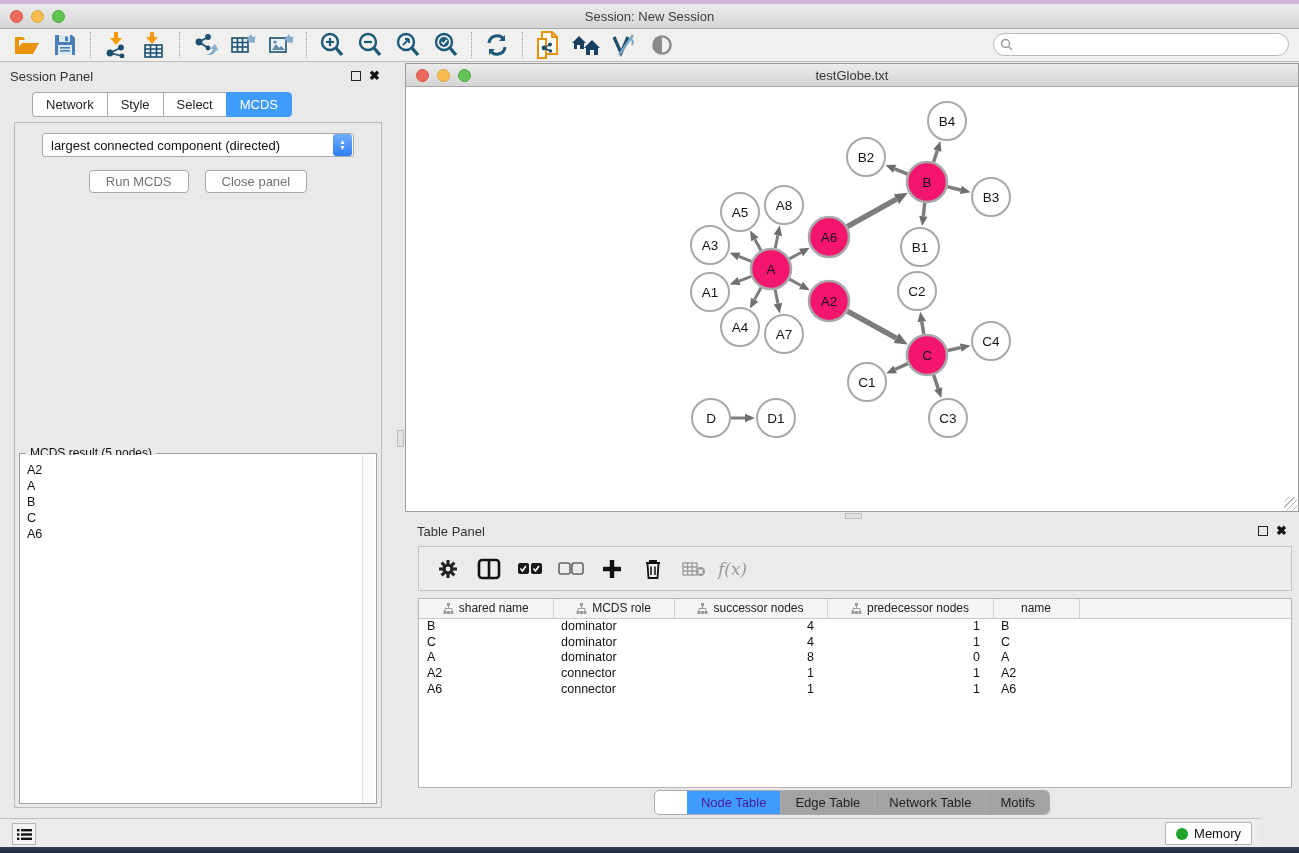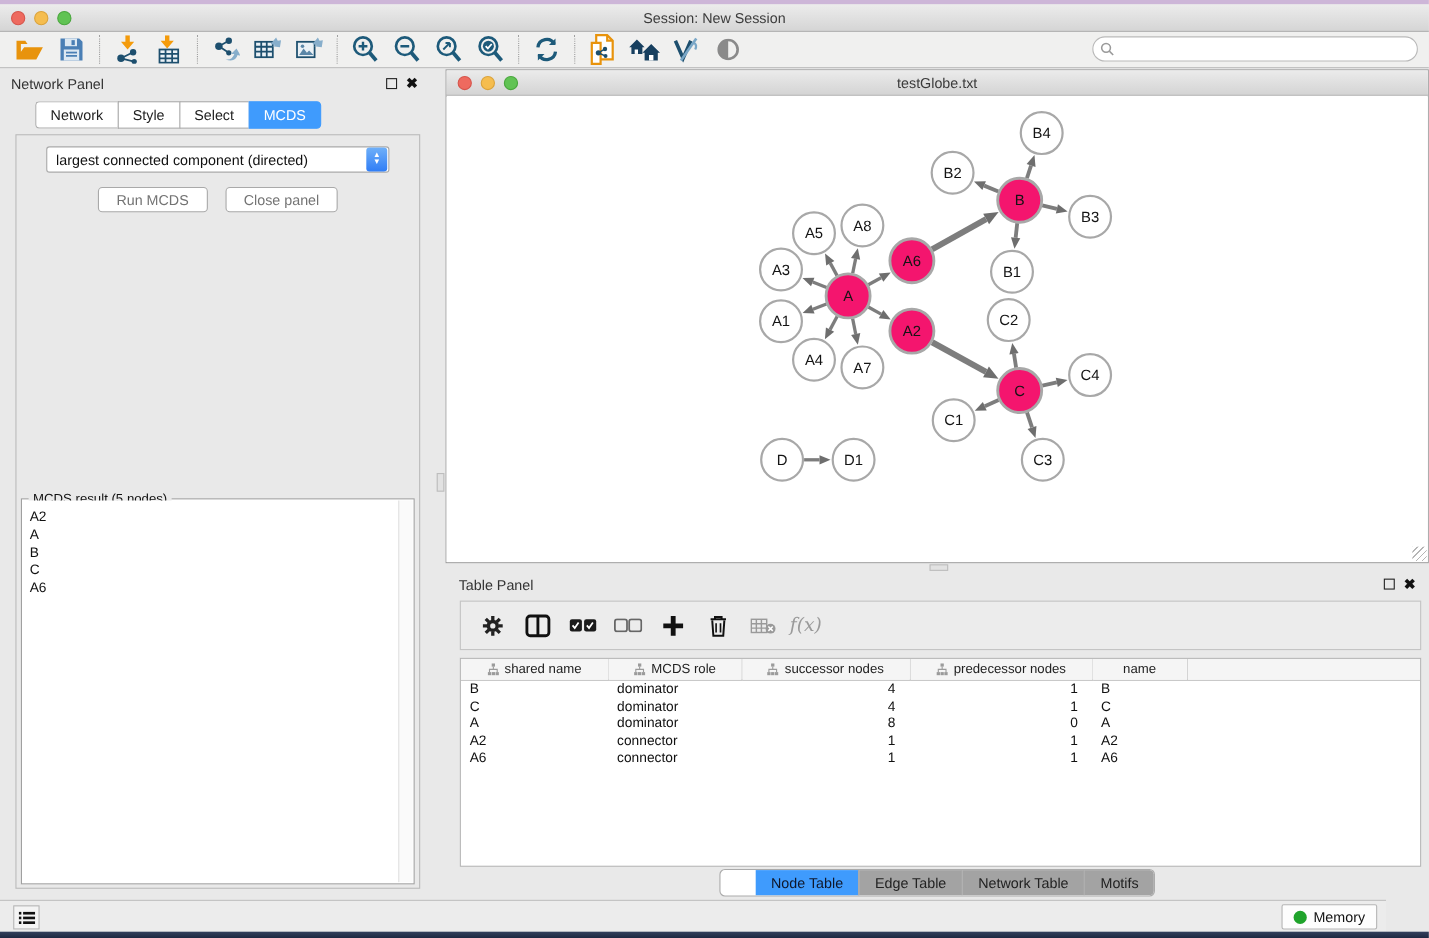--- a/index.html
+++ b/index.html
@@ -69,21 +69,21 @@
   .tp-table-wrap { position:absolute; left:13px; right:7px; top:80px; height:190px; background:#fff; border:1px solid #b5b5b5; overflow:hidden; }
   table.data { border-collapse:collapse; table-layout:fixed; font-size:12.5px; color:#111;padding-left:11px; }
   table.data th { height:19px; background:#f5f5f5; border-right:1px solid #d4d4d4; border-bottom:1px solid #c9c9c9; font-weight:normal; font-size:12px; color:#222; text-align:center; position:relative; }
   table.data th .th-inner { display:flex; align-items:center; justify-content:center; gap:5px; }
   table.data td { height:15.7px; padding:0 10px 0 8px; white-space:nowrap; overflow:hidden; }
   table.data td.num { text-align:right; padding-right:13px; }
   .tp-tabs { position:absolute; left:0; right:0; top:272px; display:flex; justify-content:center; }
   .tp-tabs-group { display:flex; border:1px solid #ababab; border-radius:5px; overflow:hidden; background:#fff; }
   .tp-tab { padding:4px 14px; font-size:13px; color:#222; border-right:1px solid #ababab; background:#a3a3a3; }
   .tp-tab:last-child { border-right:none; }
-  .tp-tab.active { background:#3f9bfd; color:#0f172a;margin-left:32px; }
+  .tp-tab.active { background:#3f9bfd; color:#4c1d95;margin-left:32px; }
 
   
   .statusbar { position:absolute; left:0; top:818px; width:1260px; height:29px; background:#ececec; border-top:1px solid #c0c0c0; }
   .status-list-btn { position:absolute; left:12px; top:4px; width:24px; height:22px; background:#f4f4f4; border:1px solid #b5b5b5; display:flex; align-items:center; justify-content:center; }
   .memory-btn { position:absolute; right:8px; top:3px; height:23px; background:#fdfdfd; border:1px solid #b5b5b5; border-radius:2px; display:flex; align-items:center; gap:6px; padding:0 10px; font-size:13px; color:#111; }
   .memory-dot { width:12px; height:12px; border-radius:50%; background:#1fa32b; }
   .navy-strip { position:absolute; left:0; top:847px; width:1299px; height:6px; background:linear-gradient(#33405d,#1c2740); }
 
   svg text { font-family:"Liberation Sans",sans-serif; }
 </style>
@@ -241,21 +241,21 @@
     <svg width="13" height="13" viewBox="0 0 13 13">
       <circle cx="5.5" cy="5.5" r="4" fill="none" stroke="#9a9a9a" stroke-width="1.4"></circle>
       <path d="M8.5 8.5 L12 12" stroke="#9a9a9a" stroke-width="1.4"></path>
     </svg>
     <input type="text" placeholder="" style="">
   </div>
 </div>
 
 <div class="cp">
   <div class="cp-header">
-    <span class="hdr-title">Network Panel</span>
+    <span class="hdr-title">Session Panel</span>
     <span class="win-mini-icons">
       <span class="mini-float"></span>
       <span class="mini-close">✖</span>
     </span>
   </div>
   <div class="cp-tabs" id="cp-tabs">
       <div class="cp-tab">Network</div>
       <div class="cp-tab">Style</div>
       <div class="cp-tab">Select</div>
       <div class="cp-tab active">MCDS</div>

